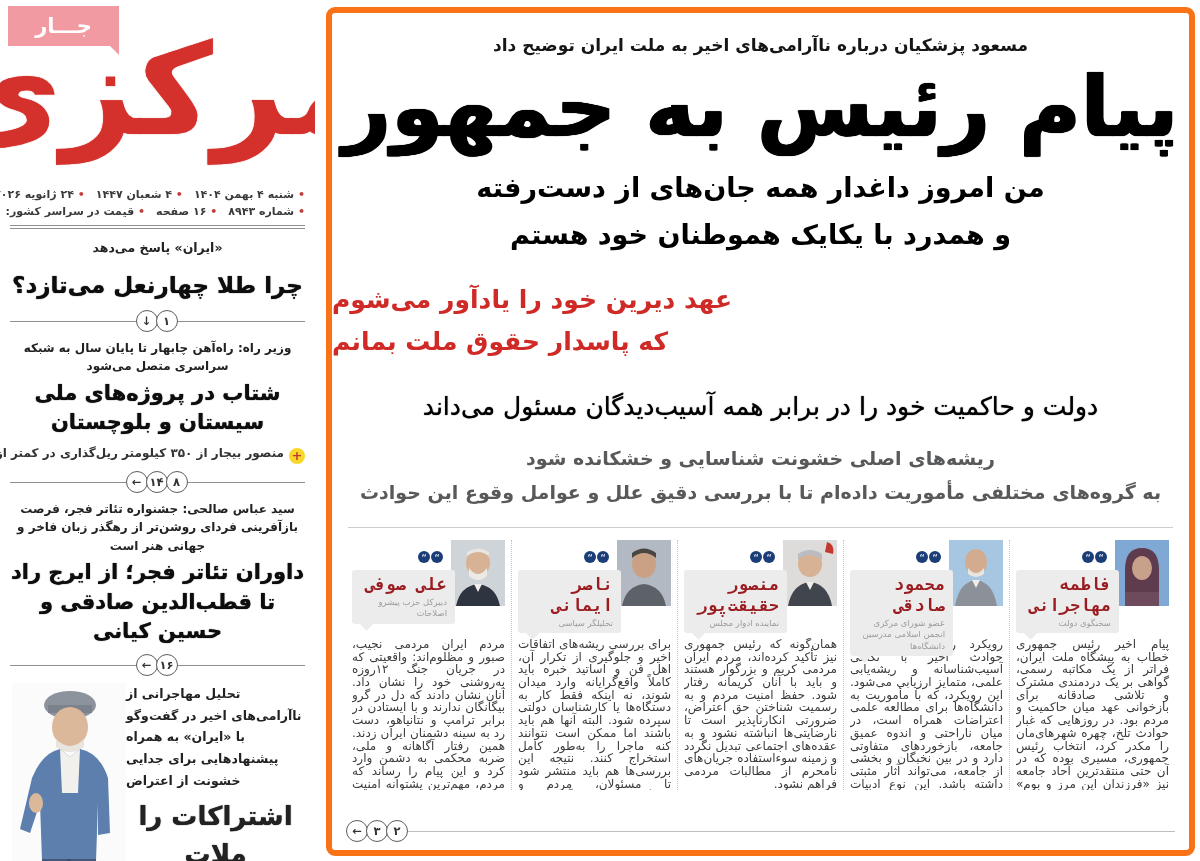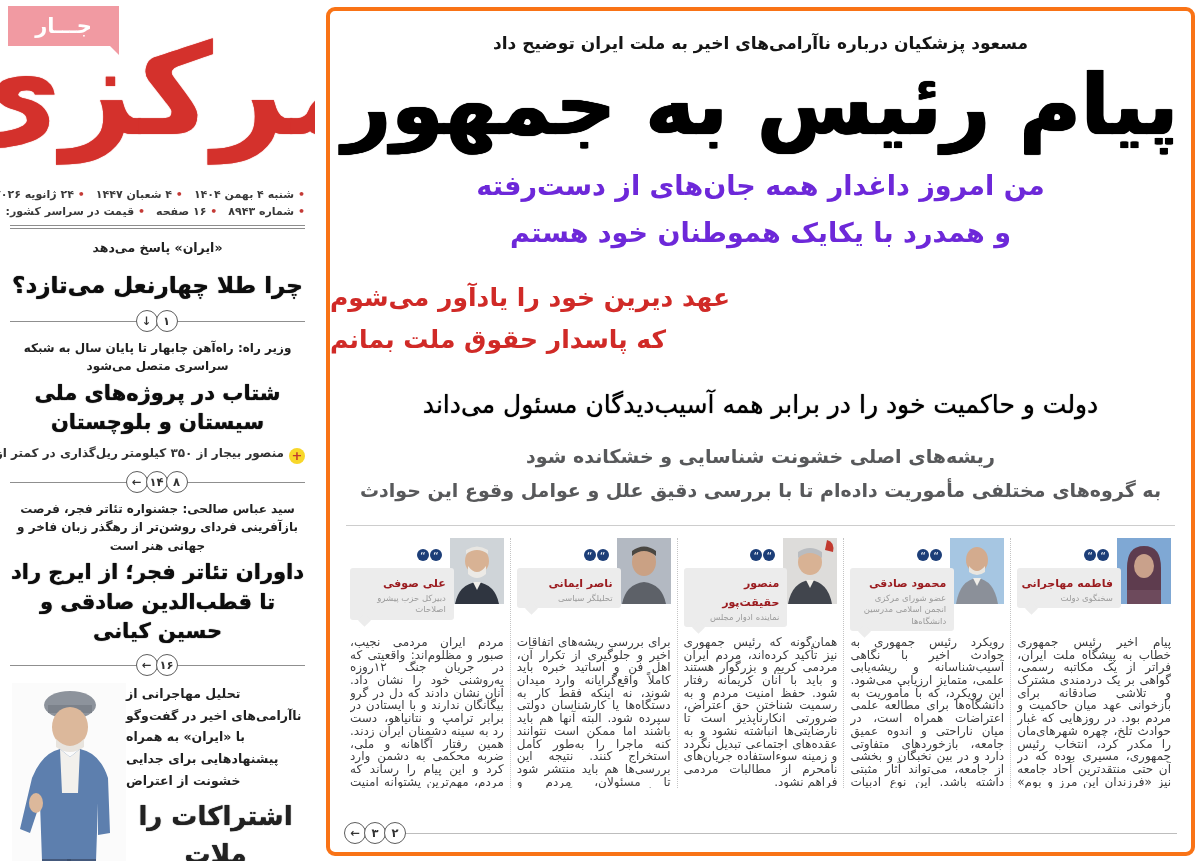--- a/index.html
+++ b/index.html
@@ -58,30 +58,30 @@
     background:#fff; color:#333; font-size:11.5px; line-height:20px; text-align:center;
     font-weight:bold; margin-left:-2px;
   }
   .story4 { position:relative; margin-top:2px; }
   .story4 .photo-wrap { float:left; width:114px; height:238px; margin-left:2px; }
   .story4 .hl4 { font-size:26px; font-weight:bold; text-align:center; line-height:1.45; margin-top:6px; text-shadow:0 0 1px #000; }
 
   
   .card {
     position:absolute; left:326px; top:7px; right:5px; bottom:5px;
-    background:#fff; border:4px solid #f97316; border-radius:9px;
+    background:#fff; border:6px solid #f97316; border-radius:9px;
     overflow:hidden; padding-top:22px;
   }
   .card .kicker-main { text-align:center; font-size:17px; font-weight:bold; color:#161616; }
   .card .mega {
     text-align:center; font-size:84px; font-weight:bold; color:#000;
     line-height:1.25; letter-spacing:-3px; white-space:nowrap;
     text-shadow:0 0 1px #000, 1px 0 0 #000, -1px 0 0 #000;
   }
-  .deck-gray { text-align:center; font-size:27px; font-weight:bold; color:#6d28d9; line-height:1.75; margin-top:4px; }
+  .deck-gray { text-align:center; font-size:27px; font-weight:bold; color:#000000; line-height:1.75; margin-top:4px; }
   .deck-red  { text-align:left; font-size:25px; font-weight:bold; color:#d02a27; line-height:1.7; margin-top:20px; }
   .statement { text-align:center; font-size:25px; font-weight:normal; color:#000; margin-top:28px; text-shadow:0 0 1px #000; }
   .mission   { text-align:center; font-size:19px; font-weight:bold; color:#58595b; line-height:1.8; margin-top:20px; }
   .card-divider { border-top:1px solid #cdcdcd; margin:18px 16px 0; }
 
   .cols { display:flex; padding:12px 14px 0; }
   .col { flex:1; position:relative; padding:0 6px; border-left:1px dotted #c4c4c4; min-width:0; }
   .col:last-child { border-left:none; }
   .col-head { position:relative; height:98px; }
   .avatar { position:absolute; top:0; right:0; width:54px; height:66px; overflow:hidden; }
@@ -89,21 +89,21 @@
   .quote-badge i {
     display:inline-block; width:12px; height:12px; border-radius:50%;
     background:#1c3e78; color:#fff; font-style:normal; font-size:11px;
     line-height:15px; text-align:center; margin-left:1px; overflow:hidden;
   }
   .name-tag {
     position:absolute; top:30px; right:50px; left:0;
     background:#ececec; border-radius:3px; padding:4px 8px 4px 4px; min-height:40px;
   }
   .name-tag::after { content:""; position:absolute; left:10px; bottom:-5px; width:9px; height:9px; background:#ececec; transform:rotate(45deg); }
-  .c-name { font-size:11px; font-weight:bold; color:#9b1c20; }
+  .c-name { font-size:17px; font-weight:bold; color:#9b1c20;font-family:Liberation Mono, monospace; }
   .c-role { font-size:8.5px; color:#9b9b9b; line-height:1.35; margin-top:2px; }
   .col-body {
     height:152px; overflow:hidden; text-align:justify;
     font-size:12px; line-height:12.7px; color:#3c3c3e; font-weight:500;
   }
   .card-foot { position:absolute; left:0; right:0; bottom:6px; height:24px; }
   .card-foot::before { content:""; position:absolute; left:14px; right:14px; top:11px; border-top:1px solid #bdbdbd; }
 </style>
 </head>
 <body>

